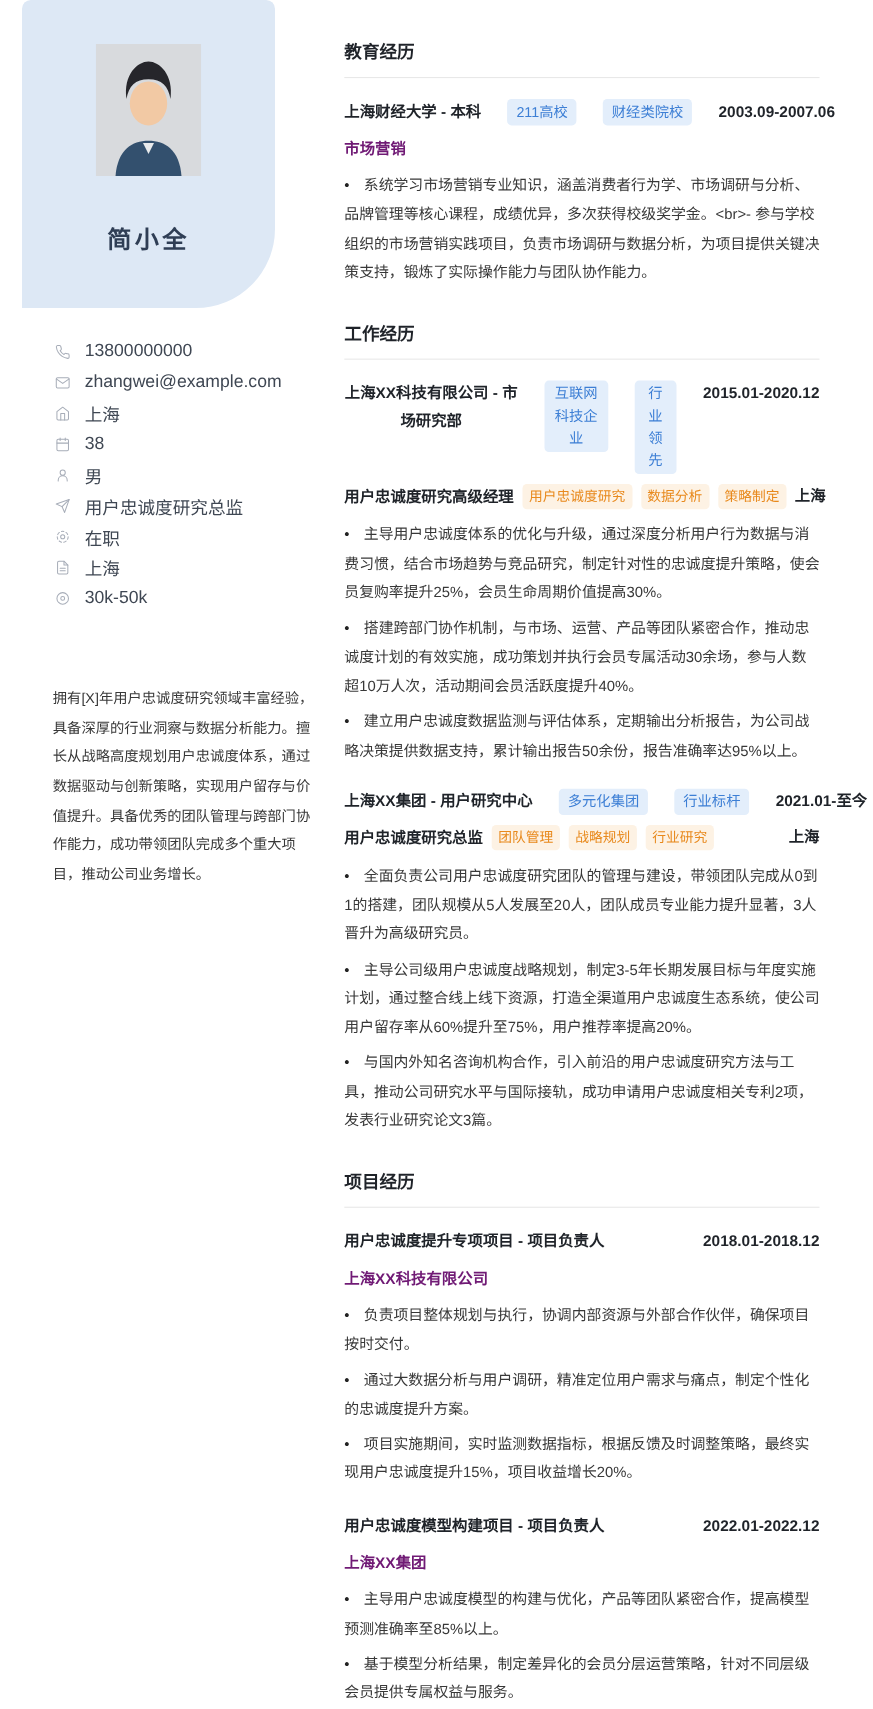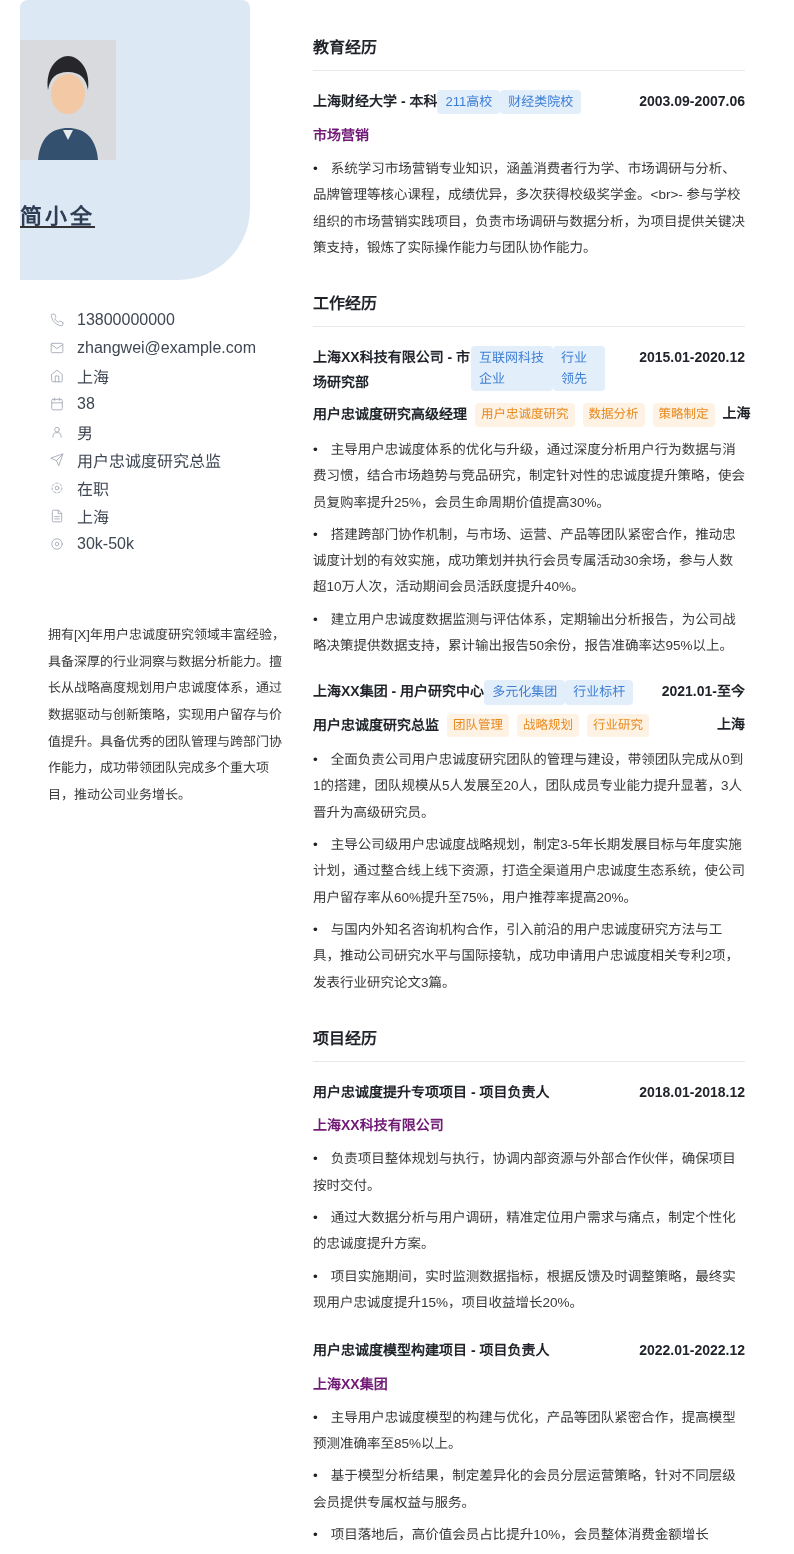--- a/index.html
+++ b/index.html
@@ -4,21 +4,21 @@
 <style>
   * { margin:0; padding:0; box-sizing:border-box; }
   html,body { background:#ffffff; }
   body { font-family:"Liberation Sans","DejaVu Sans",sans-serif; color:#333; }
   .page { position:relative; width:794px; height:1554px; overflow:hidden; background:#fff;
           display:flex; padding-left:20px; gap:25px; }
 
   
   .sidebar { width:268px; flex:none; }
   .profile-panel { width:230px; height:280px; background:var(--sidebar-bg,#dde8f5);
-                   border-radius:8px 8px 72px 0; text-align:left;text-decoration:underline; }
+                   border-radius:8px 8px 72px 0; text-align:center; }
   .photo { display:inline-block; width:96px; height:120px; margin-top:40px; overflow:hidden; }
   .photo svg { display:block; }
   .name { margin-top:34px; font-size:22px; font-weight:700; letter-spacing:3px; color:#2f3e55; }
 
   .contact { list-style:none; margin:26px 0 0 30px; }
   .contact-item { display:flex; align-items:center; height:28px; font-size:16px; color:#3f4753; }
   .cicon { width:14px; height:14px; margin-right:13px; flex:none; display:inline-flex; }
   .cicon svg { width:14px; height:14px; stroke:#a7adb8; fill:none; stroke-width:1.6;
                stroke-linecap:round; stroke-linejoin:round; }
 
@@ -26,21 +26,21 @@
   .summary h2 { font-size:15px; font-weight:700; color:#1f2329; padding-bottom:12px;
                 border-bottom:1px solid #e8e8e8; }
   .summary p { margin-top:14px; font-size:13px; line-height:2.05; color:#383838; }
 
   
   .main { width:432px; flex:none; padding-top:34px; }
   section.block { margin-bottom:29px; }
   .sec-title { font-size:16px; font-weight:700; color:#1f2329; padding-bottom:12px;
                border-bottom:1px solid #e8e8e8; margin-bottom:18px; }
 
-  .entry-head { display:flex; align-items:flex-start; gap:0; margin-bottom:8px; }
+  .entry-head { display:flex; align-items:flex-start; gap:24px; margin-bottom:8px;text-align:center; }
   .ename { font-size:14px; font-weight:700; color:#1f2329; line-height:1.75; }
   .nowrap { white-space:nowrap; }
   .w-company { width:158px; flex:none; }
   .edate { margin-left:auto; font-size:14px; font-weight:700; color:#1f2329;
            white-space:nowrap; line-height:1.75; }
   .eloc { margin-left:auto; font-size:14px; font-weight:700; color:#1f2329;
           white-space:nowrap; line-height:1.7; }
 
   .tag { display:inline-block; font-size:13px; line-height:1.55; padding:2px 8px;
          border-radius:4px; margin-top:1px; }

